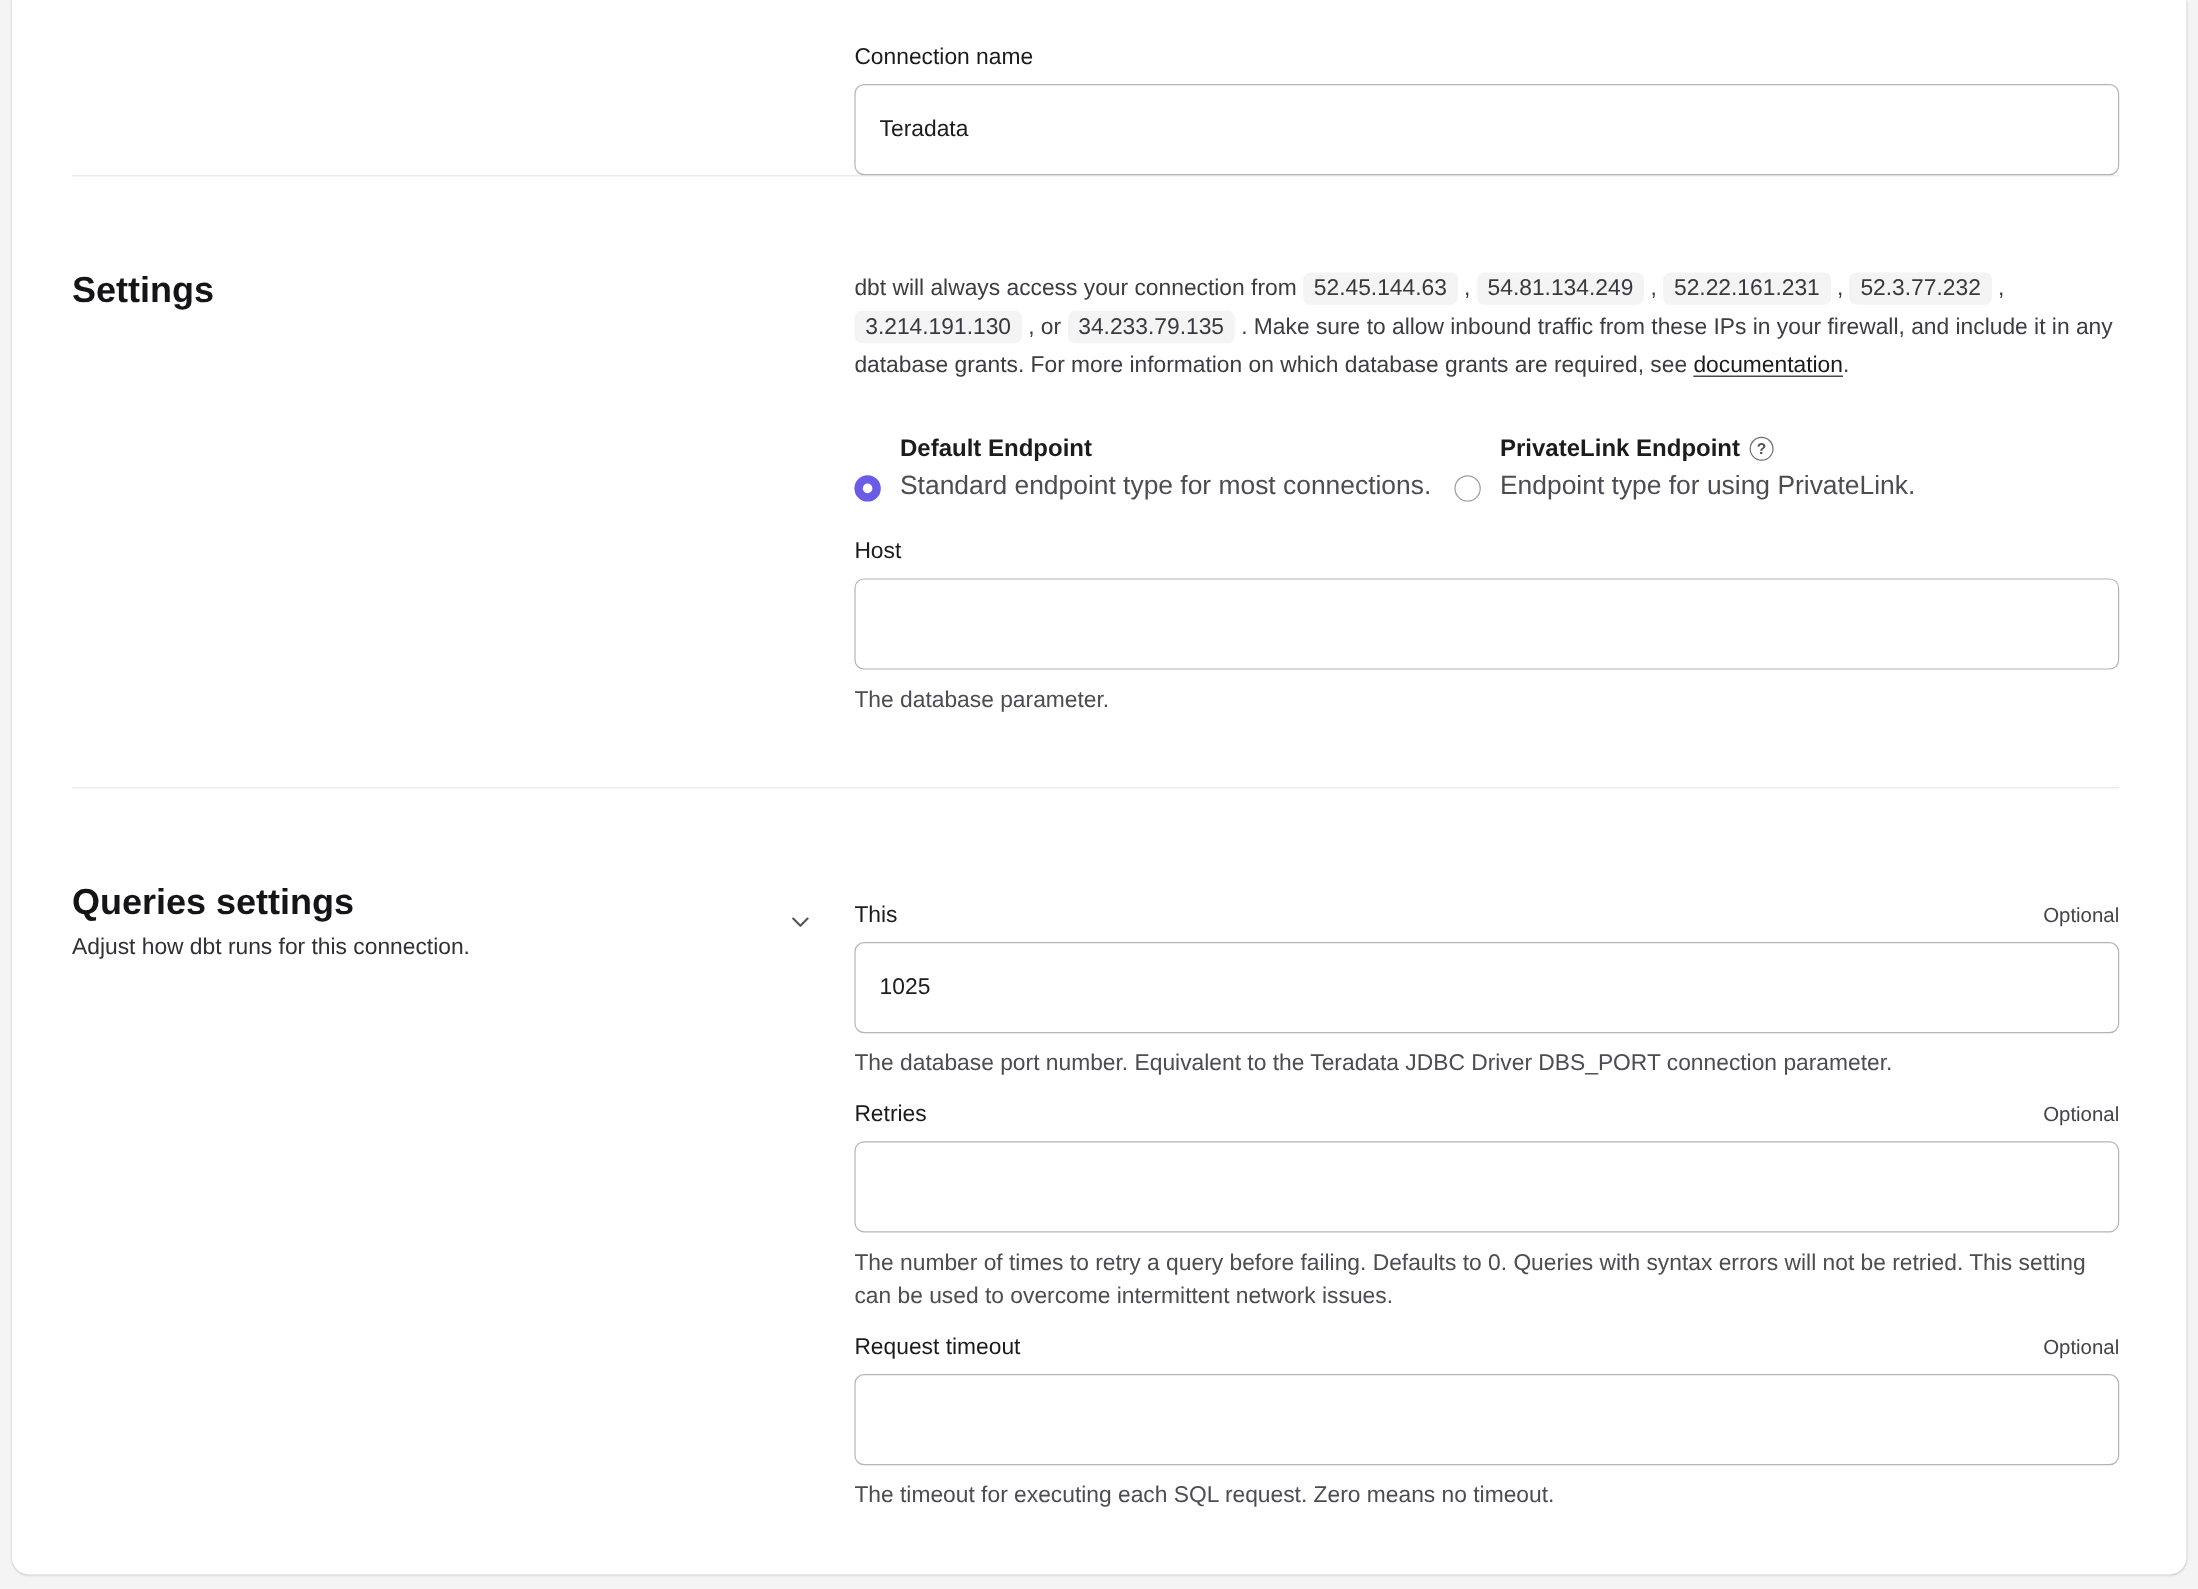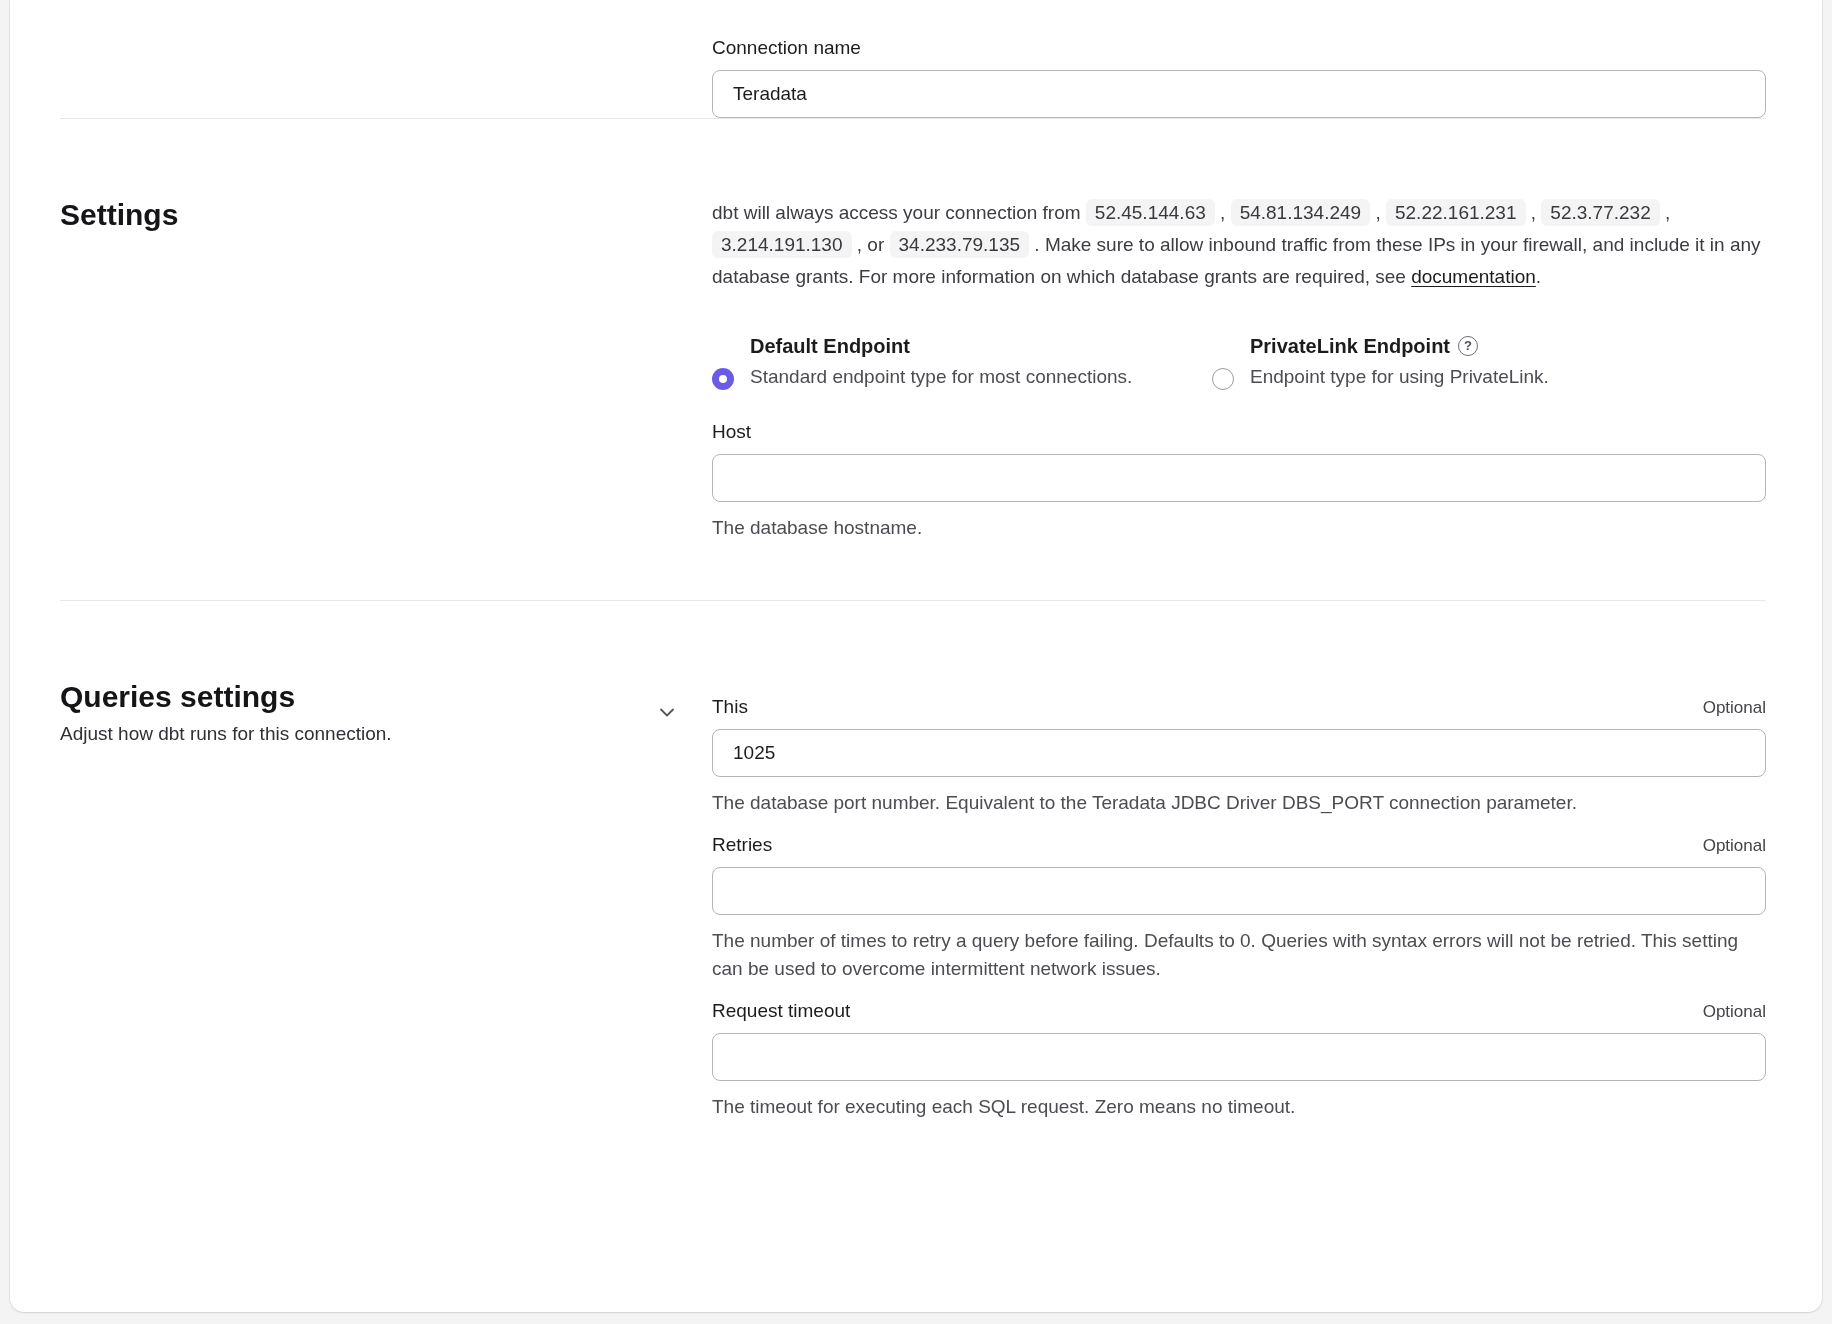--- a/index.html
+++ b/index.html
@@ -26,21 +26,21 @@
 
   .divider { border:none; border-top:1px solid #e8e8ea; height:0; }
 
   
   .field-label {
     display:block;
     font-size:19px; line-height:24px;
     font-weight:500; color:#1c1c1f;
   }
   .text-input {
-    display:block; width:100%; height:48px;
+    display:block; width:100%; height:76px;
     margin-top:10px;
     border:1px solid #b4b4ba; border-radius:8px;
     background:#fff;
     font-family:"Liberation Sans", sans-serif;
     font-size:19px; color:#1c1c1f;
     padding:0 20px;
     outline:none;
   }
   .helper {
     margin-top:12px;
@@ -81,21 +81,21 @@
   }
   .radio.selected {
     border:none; background:#6b5ce8;
   }
   .radio.selected::after {
     content:""; position:absolute;
     width:8px; height:8px; border-radius:50%;
     background:#fff; left:7px; top:7px;
   }
   .radio-label { font-size:20px; line-height:26px; font-weight:600; color:#1c1c1f; display:flex; align-items:center; gap:8px; }
-  .radio-desc  { font-size:19px; line-height:26px; color:#4c4c52; margin-top:5px; }
+  .radio-desc  { font-size:22px; line-height:26px; color:#4c4c52; margin-top:5px; }
   .help-icon {
     width:20px; height:20px; flex:none;
     border:1.5px solid #6d6d73; border-radius:50%;
     color:#515157; font-size:13px; font-weight:600;
     display:inline-flex; align-items:center; justify-content:center;
     cursor:pointer;
   }
   .host-field { margin-top:30px; }
 
   
@@ -149,21 +149,21 @@
                 <span class="help-icon">?</span>
               </div>
               <div class="radio-desc">Endpoint type for using PrivateLink.</div>
             </div>
           </div>
         </div>
 
         <div class="host-field">
           <label class="field-label">Host</label>
           <input class="text-input" type="text" value="" style="">
-          <div class="helper">The database hostname.</div>
+          <div class="helper">The database parameter.</div>
         </div>
       </div>
     </div>
     <hr class="divider">
 
     <div class="row section-c">
       <div class="left">
         <h2 class="section-heading">Queries settings</h2>
         <p class="subtitle">Adjust how dbt runs for this connection.</p>
         <span class="chevron">

